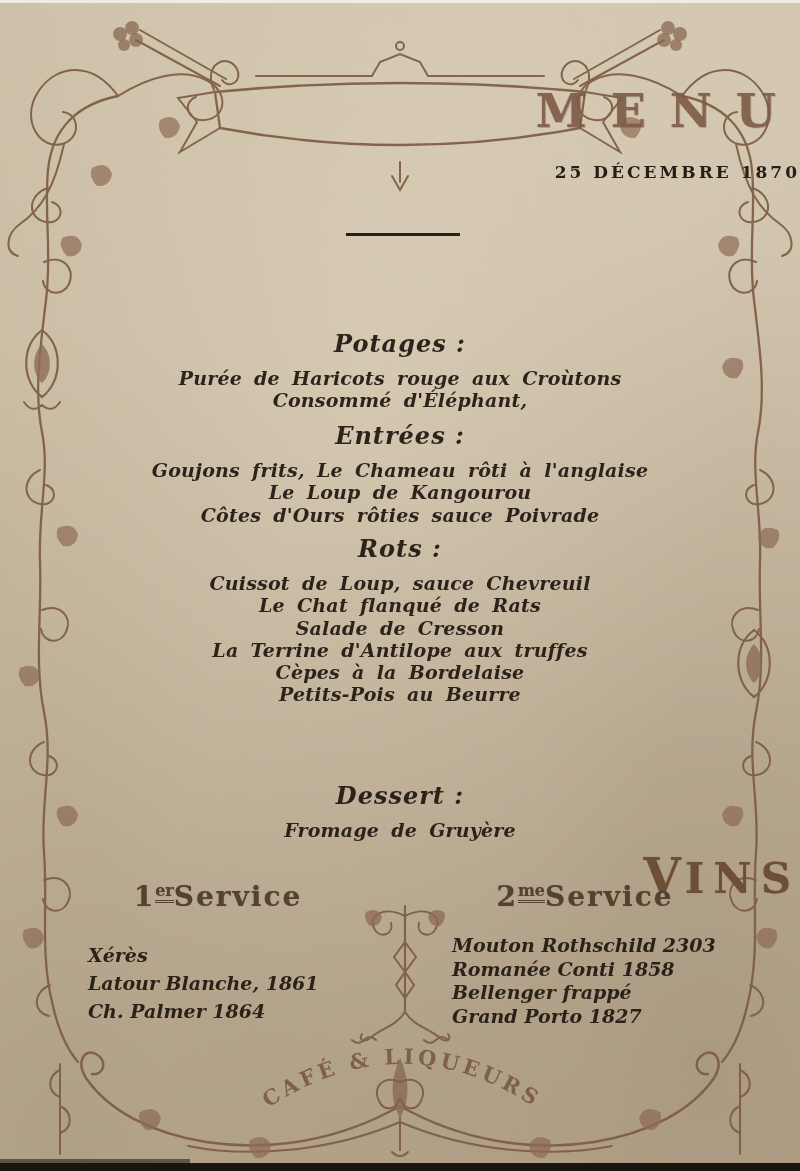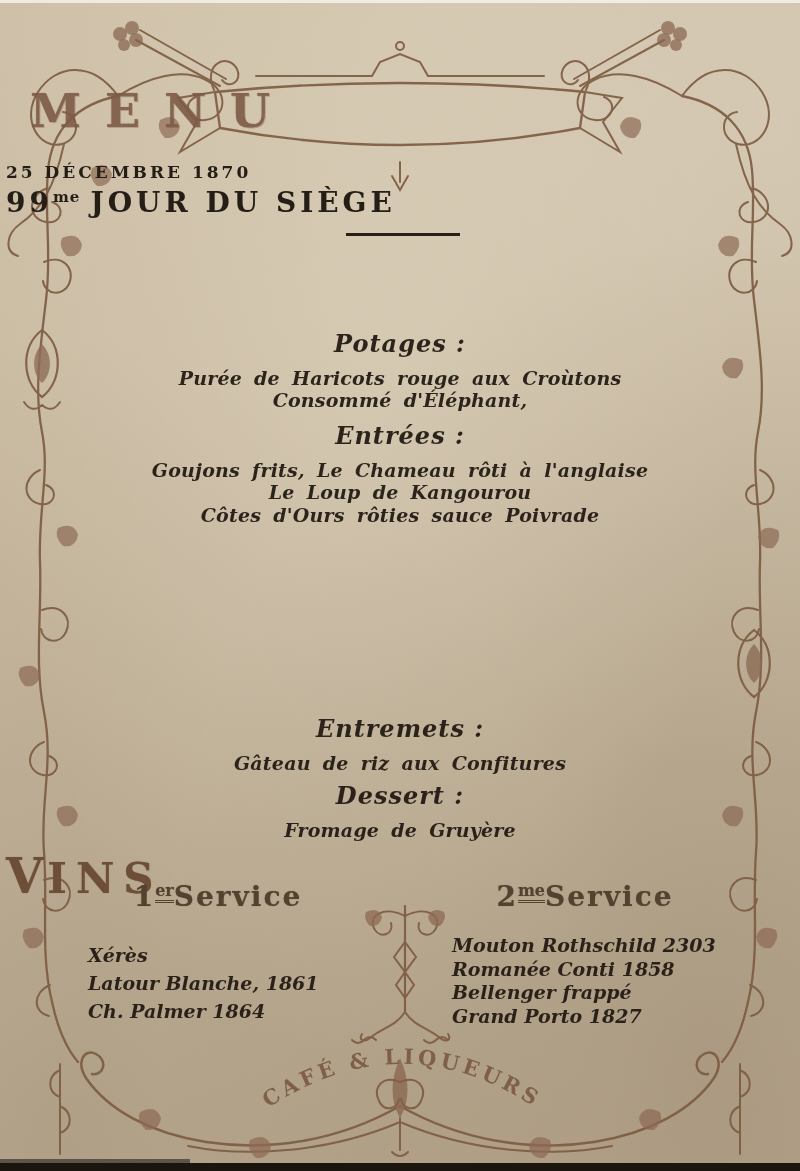--- a/index.html
+++ b/index.html
@@ -14,21 +14,21 @@
     font-family:"DejaVu Serif","Liberation Serif",serif;
     color:#2b241c;
   }
   .edge-top{position:absolute;top:0;left:0;right:0;height:3px;background:rgba(250,248,243,.75);}
   .edge-bottom{position:absolute;bottom:0;left:0;right:0;height:8px;background:#1b1510;}
   .edge-bottom2{position:absolute;bottom:8px;left:0;width:190px;height:4px;background:rgba(27,21,16,.55);}
 
   svg.ornaments{position:absolute;inset:0;z-index:1;}
 
   .content{position:absolute;inset:0;z-index:2;}
-  .abs{position:absolute;left:6px;right:0;text-align:left;}
+  .abs{position:absolute;left:6px;right:0;text-align:right;}
 
   .menu-title{
     top:84px;font-size:46px;font-weight:700;color:#7d5a46;
     letter-spacing:24px;padding-left:24px;
     text-shadow:0 0 1px rgba(125,90,70,.65), 1px 1px 0 rgba(90,60,40,.25);
     opacity:.9;
   }
   .date-line{top:162px;font-size:17px;font-weight:700;letter-spacing:3px;color:#241e16;}
   .siege-line{top:186px;font-size:28px;font-weight:600;letter-spacing:4px;color:#241e16;}
   .siege-line sup{font-size:15px;letter-spacing:1px;}
@@ -192,44 +192,46 @@
       </g>
     </g>
   </svg>
 
   <div class="content">
 
     <div class="abs menu-title">MENU</div>
 
     <div class="abs date-line">25 DÉCEMBRE 1870</div>
 
-    <div class="abs siege-line">
-      <span>99</span><sup>me</sup><span class="siege-rest">JOUR DU SIÈGE</span>
-    </div>
     <div class="rule"></div>
 
 
     <div class="section sec-1">
       <div class="head">Potages :</div>
       <div class="item">Purée de Haricots rouge aux Croùtons</div>
       <div class="item">Consommé d'Éléphant,</div>
     </div>
 
     <div class="section sec-2">
       <div class="head">Entrées :</div>
       <div class="item">Goujons frits, Le Chameau rôti à l'anglaise</div>
       <div class="item">Le Loup de Kangourou</div>
       <div class="item">Côtes d'Ours rôties sauce Poivrade</div>
     </div>
 
-
-    <div class="section sec-4">
-      <div class="head">Entremets :</div>
-      <div class="item">Gâteau de riz aux Confitures</div>
-    </div>
+    <div class="section sec-3">
+      <div class="head">Rots :</div>
+      <div class="item">Cuissot de Loup, sauce Chevreuil</div>
+      <div class="item">Le Chat flanqué de Rats</div>
+      <div class="item">Salade de Cresson</div>
+      <div class="item">La Terrine d'Antilope aux truffes</div>
+      <div class="item">Cèpes à la Bordelaise</div>
+      <div class="item">Petits-Pois au Beurre</div>
+    </div>
+
 
     <div class="section sec-5">
       <div class="head">Dessert :</div>
       <div class="item">Fromage de Gruyère</div>
     </div>
 
     <div class="abs vins-title">
       <span class="cap">V</span><span class="rest">INS</span>
     </div>
 

